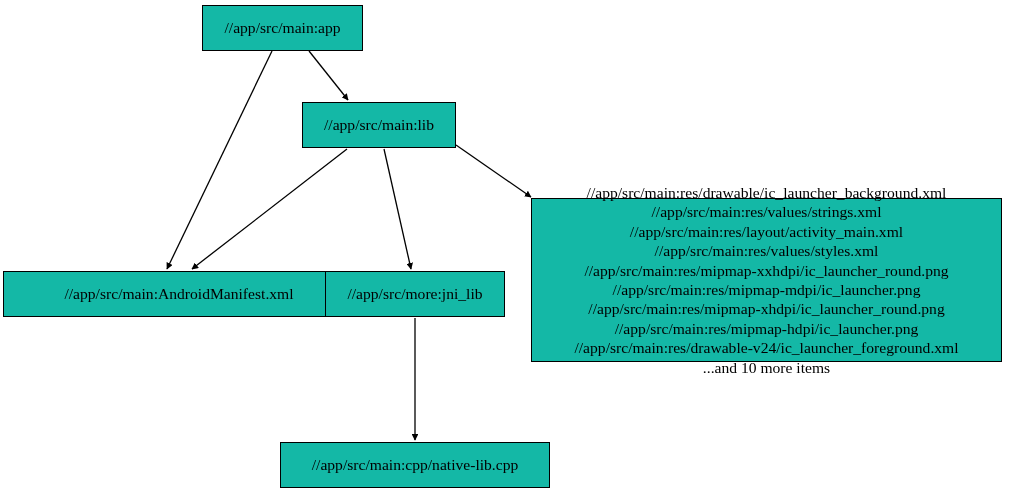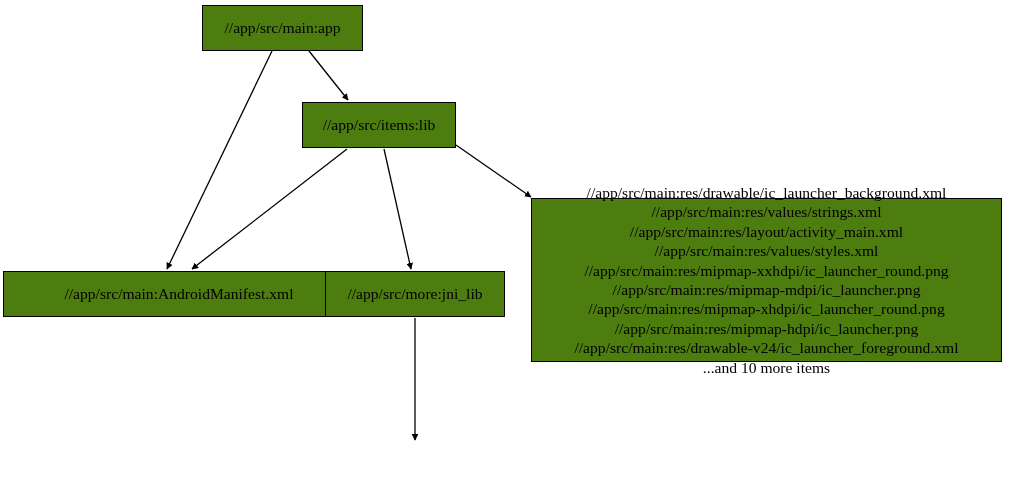--- a/index.html
+++ b/index.html
@@ -26,21 +26,21 @@
     left: 0;
     top: 0;
     width: 1018px;
     height: 496px;
     pointer-events: none;
   }
   .node {
     position: absolute;
     box-sizing: border-box;
     border: 1px solid #000000;
-    background: #4d7c0f;
+    background: #14b8a6;
     display: flex;
     align-items: center;
     justify-content: center;
     text-align: center;
     color: #000000;
     font-size: 15.6px;
     line-height: 1;
     white-space: nowrap;
   }
   .node-label {
@@ -78,31 +78,34 @@
         <line x1="456" y1="145" x2="531" y2="197" marker-end="url(#arrow)"></line>
         <line x1="415" y1="318" x2="415" y2="440" marker-end="url(#arrow)"></line>
       </g>
   </svg>
 
   <div class="node" style="left:202px; top:5px; width:161px; height:46px;">
     <span class="node-label">//app/src/main:app</span>
   </div>
 
   <div class="node" style="left:302px; top:102px; width:154px; height:46px;">
-    <span class="node-label">//app/src/items:lib</span>
+    <span class="node-label">//app/src/main:lib</span>
   </div>
 
   <div class="node" style="left:3px; top:271px; width:352px; height:46px;">
     <span class="node-label">//app/src/main:AndroidManifest.xml</span>
   </div>
 
   <div class="node" style="left:325px; top:271px; width:180px; height:46px;">
     <span class="node-label">//app/src/more:jni_lib</span>
   </div>
 
+  <div class="node" style="left:280px; top:442px; width:270px; height:46px;">
+    <span class="node-label">//app/src/main:cpp/native-lib.cpp</span>
+  </div>
 
   <div class="node multi" style="left:531px; top:198px; width:471px; height:164px;">
     <span class="node-label">//app/src/main:res/drawable/ic_launcher_background.xml
 //app/src/main:res/values/strings.xml
 //app/src/main:res/layout/activity_main.xml
 //app/src/main:res/values/styles.xml
 //app/src/main:res/mipmap-xxhdpi/ic_launcher_round.png
 //app/src/main:res/mipmap-mdpi/ic_launcher.png
 //app/src/main:res/mipmap-xhdpi/ic_launcher_round.png
 //app/src/main:res/mipmap-hdpi/ic_launcher.png

